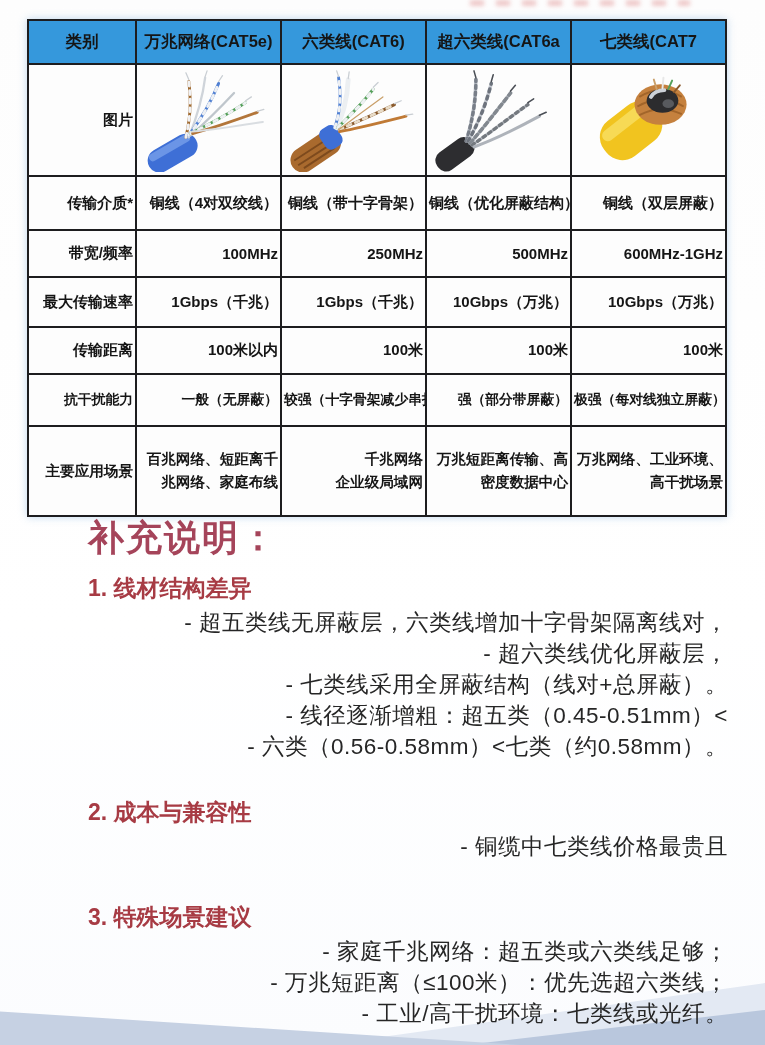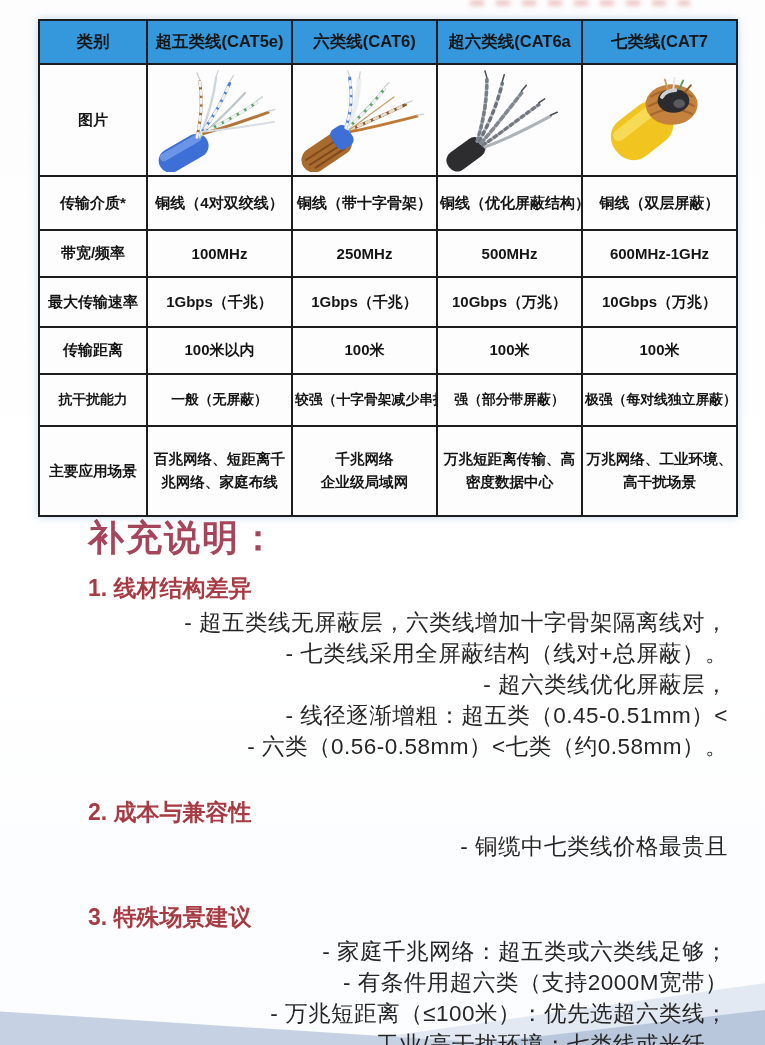--- a/index.html
+++ b/index.html
@@ -5,27 +5,27 @@
   html,body{margin:0;padding:0;}
   body{font-family:"Liberation Sans",sans-serif;background:#ffffff;}
   .page{position:relative;width:765px;height:1045px;background:linear-gradient(180deg,#fdfdfd 0%,#ffffff 60%,#fbfcfe 100%);overflow:hidden;}
 
   
   .top-artifact{position:absolute;left:470px;top:0;width:220px;height:6px;
     background:repeating-linear-gradient(90deg,rgba(205,70,70,.28) 0 14px,rgba(255,255,255,0) 14px 26px);
     filter:blur(2px);}
 
   
-  table.spec-table{position:absolute;left:38px;top:19px;width:698px;border-collapse:collapse;table-layout:fixed;
+  table.spec-table{position:absolute;left:27px;top:19px;width:698px;border-collapse:collapse;table-layout:fixed;
     background:#fefefe;box-shadow:0 0 8px rgba(120,170,220,.45);}
   .spec-table col.c0{width:108px}.spec-table col.c1{width:145px}.spec-table col.c2{width:145px}
   .spec-table col.c3{width:145px}.spec-table col.c4{width:155px}
   .spec-table th,.spec-table td{border:2px solid #1d1d1f;text-align:center;vertical-align:middle;padding:1px 2px;color:#151515;}
   .spec-table th{background:#3598dc;font-size:16.5px;font-weight:700;height:40px;white-space:nowrap;overflow:hidden;}
-  .spec-table td{font-size:15px;font-weight:600;background:#fdfdfd;}
+  .spec-table td{font-size:15px;font-weight:600;background:#fdfdfd;text-align:right;}
   td.lbl{font-size:15px;font-weight:700;}
   tr.r-img td{height:108px;}
   tr.r-medium td{height:50px;}
   tr.r-band td{height:43px;border-radius:13px;}
   tr.r-speed td{height:46px;}
   tr.r-dist td{height:43px;}
   tr.r-emi td{height:48px;font-size:13.8px;}
   tr.r-app td{height:86px;font-size:14.6px;line-height:1.55;white-space:pre-line;}
   .tight{white-space:nowrap;overflow:hidden;}
   .cellimg{padding:0;}
@@ -59,21 +59,21 @@
     <colgroup>
         <col class="c0">
         <col class="c1">
         <col class="c2">
         <col class="c3">
         <col class="c4">
       </colgroup>
     <tbody>
       <tr class="r-head">
         <th>类别</th>
-        <th>超五类线(CAT5e)</th>
+        <th>万兆网络(CAT5e)</th>
         <th>六类线(CAT6)</th>
         <th>超六类线(CAT6a</th>
         <th>七类线(CAT7</th>
       </tr>
 
       <tr class="r-img">
         <td class="lbl">图片</td>
 
         <td class="cellimg">
           <svg width="136" height="104" viewBox="0 0 140 108" fill="none">
@@ -205,39 +205,38 @@
       </tr>
     </tbody>
   </table>
 
   <div class="notes">
     <div class="notes-title">补充说明：</div>
 
     <div>
       <div class="sec-head">1. 线材结构差异</div>
       <div class="sec-item">- 超五类线无屏蔽层，六类线增加十字骨架隔离线对，</div>
+      <div class="sec-item">- 超六类线优化屏蔽层，</div>
       <div class="sec-item">- 七类线采用全屏蔽结构（线对+总屏蔽）。</div>
-      <div class="sec-item">- 超六类线优化屏蔽层，</div>
       <div class="sec-item">- 线径逐渐增粗：超五类（0.45-0.51mm）&lt;</div>
       <div class="sec-item">- 六类（0.56-0.58mm）&lt;七类（约0.58mm）。</div>
     </div>
 
     <div class="sec-gap1"></div>
 
     <div>
       <div class="sec-head">2. 成本与兼容性</div>
       <div class="sec-item">- 铜缆中七类线价格最贵且</div>
     </div>
 
     <div class="sec-gap2"></div>
 
     <div>
       <div class="sec-head">3. 特殊场景建议</div>
       <div class="sec-item">- 家庭千兆网络：超五类或六类线足够；</div>
-      <div class="sec-item">- 有条件用超六类（支持2000M宽带）</div>
       <div class="sec-item">- 万兆短距离（≤100米）：优先选超六类线；</div>
       <div class="sec-item">- 工业/高干扰环境：七类线或光纤。</div>
     </div>
   </div>
 
   <div class="wave wave-right-light"></div>
   <div class="wave wave-right-dark"></div>
   <div class="wave wave-left"></div>
 
 </div>

